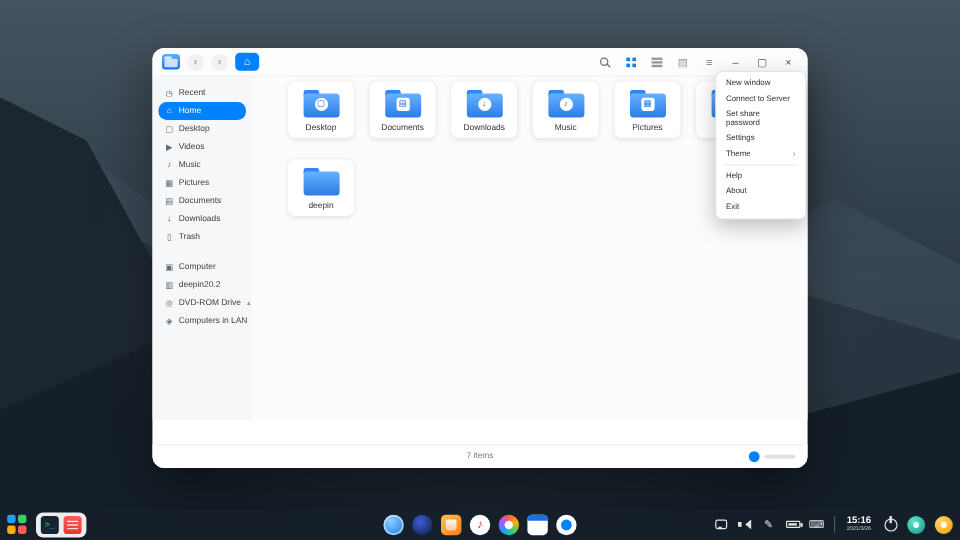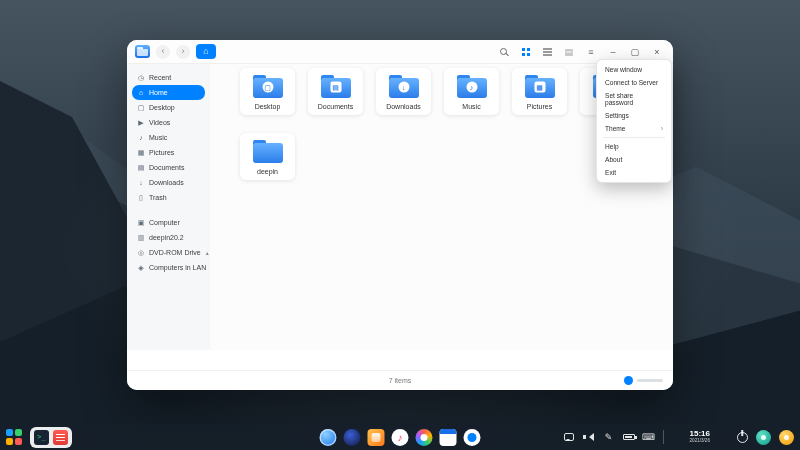--- a/index.html
+++ b/index.html
@@ -91,21 +91,21 @@
   .ic-chat { width:10px; height:8px; border:1.2px solid rgba(255,255,255,.88); border-radius:2px; position:relative; }
   .ic-chat::after { content:""; position:absolute; left:1px; bottom:-3px; border:2px solid transparent; border-top-color:rgba(255,255,255,.88); }
   .ic-vol { position:relative; width:11px; height:10px; }
   .ic-vol::before { content:""; position:absolute; left:0; top:3px; width:3px; height:4px; background:rgba(255,255,255,.88); }
   .ic-vol::after { content:""; position:absolute; left:2px; top:1px; border:4px solid transparent; border-right:5px solid rgba(255,255,255,.88); }
   .ic-batt { width:12px; height:6px; border:1px solid rgba(255,255,255,.88); border-radius:1px; position:relative; }
   .ic-batt::before { content:""; position:absolute; left:1px; top:1px; bottom:1px; width:7px; background:rgba(255,255,255,.88); }
   .ic-batt::after { content:""; position:absolute; right:-3px; top:1px; width:1.5px; height:3px; background:rgba(255,255,255,.88); }
   .ic-power { width:11px; height:11px; border:1.3px solid rgba(255,255,255,.88); border-radius:50%; position:relative; }
   .ic-power::before { content:""; position:absolute; left:50%; top:-3px; width:1.5px; height:6px; background:rgba(255,255,255,.88); transform:translateX(-50%); }
-  .clockbox { text-align:center; color:#fff; line-height:1; margin:0 18px; }
+  .clockbox { text-align:center; color:#fff; line-height:1; margin:0 2px; }
   .clockbox .t { font-size:8px; font-weight:bold; }
   .clockbox .d { font-size:4.6px; color:rgba(255,255,255,.75); margin-top:1px; }
   .ic-assist { width:15px; height:15px; border-radius:50%; background:radial-gradient(circle at 35% 30%,#5fe0c8,#0e9e8a); position:relative; }
   .ic-assist::after { content:""; position:absolute; inset:5px; border-radius:50%; background:rgba(255,255,255,.9); }
   .ic-notif { width:15px; height:15px; border-radius:50%; background:radial-gradient(circle at 35% 30%,#ffd76e,#f59a00); position:relative; }
   .ic-notif::after { content:""; position:absolute; inset:5px; border-radius:50%; background:rgba(255,255,255,.9); }
   .tray-sep { width:1px; height:14px; background:rgba(255,255,255,.25); }
 </style>
 </head>
 <body>

